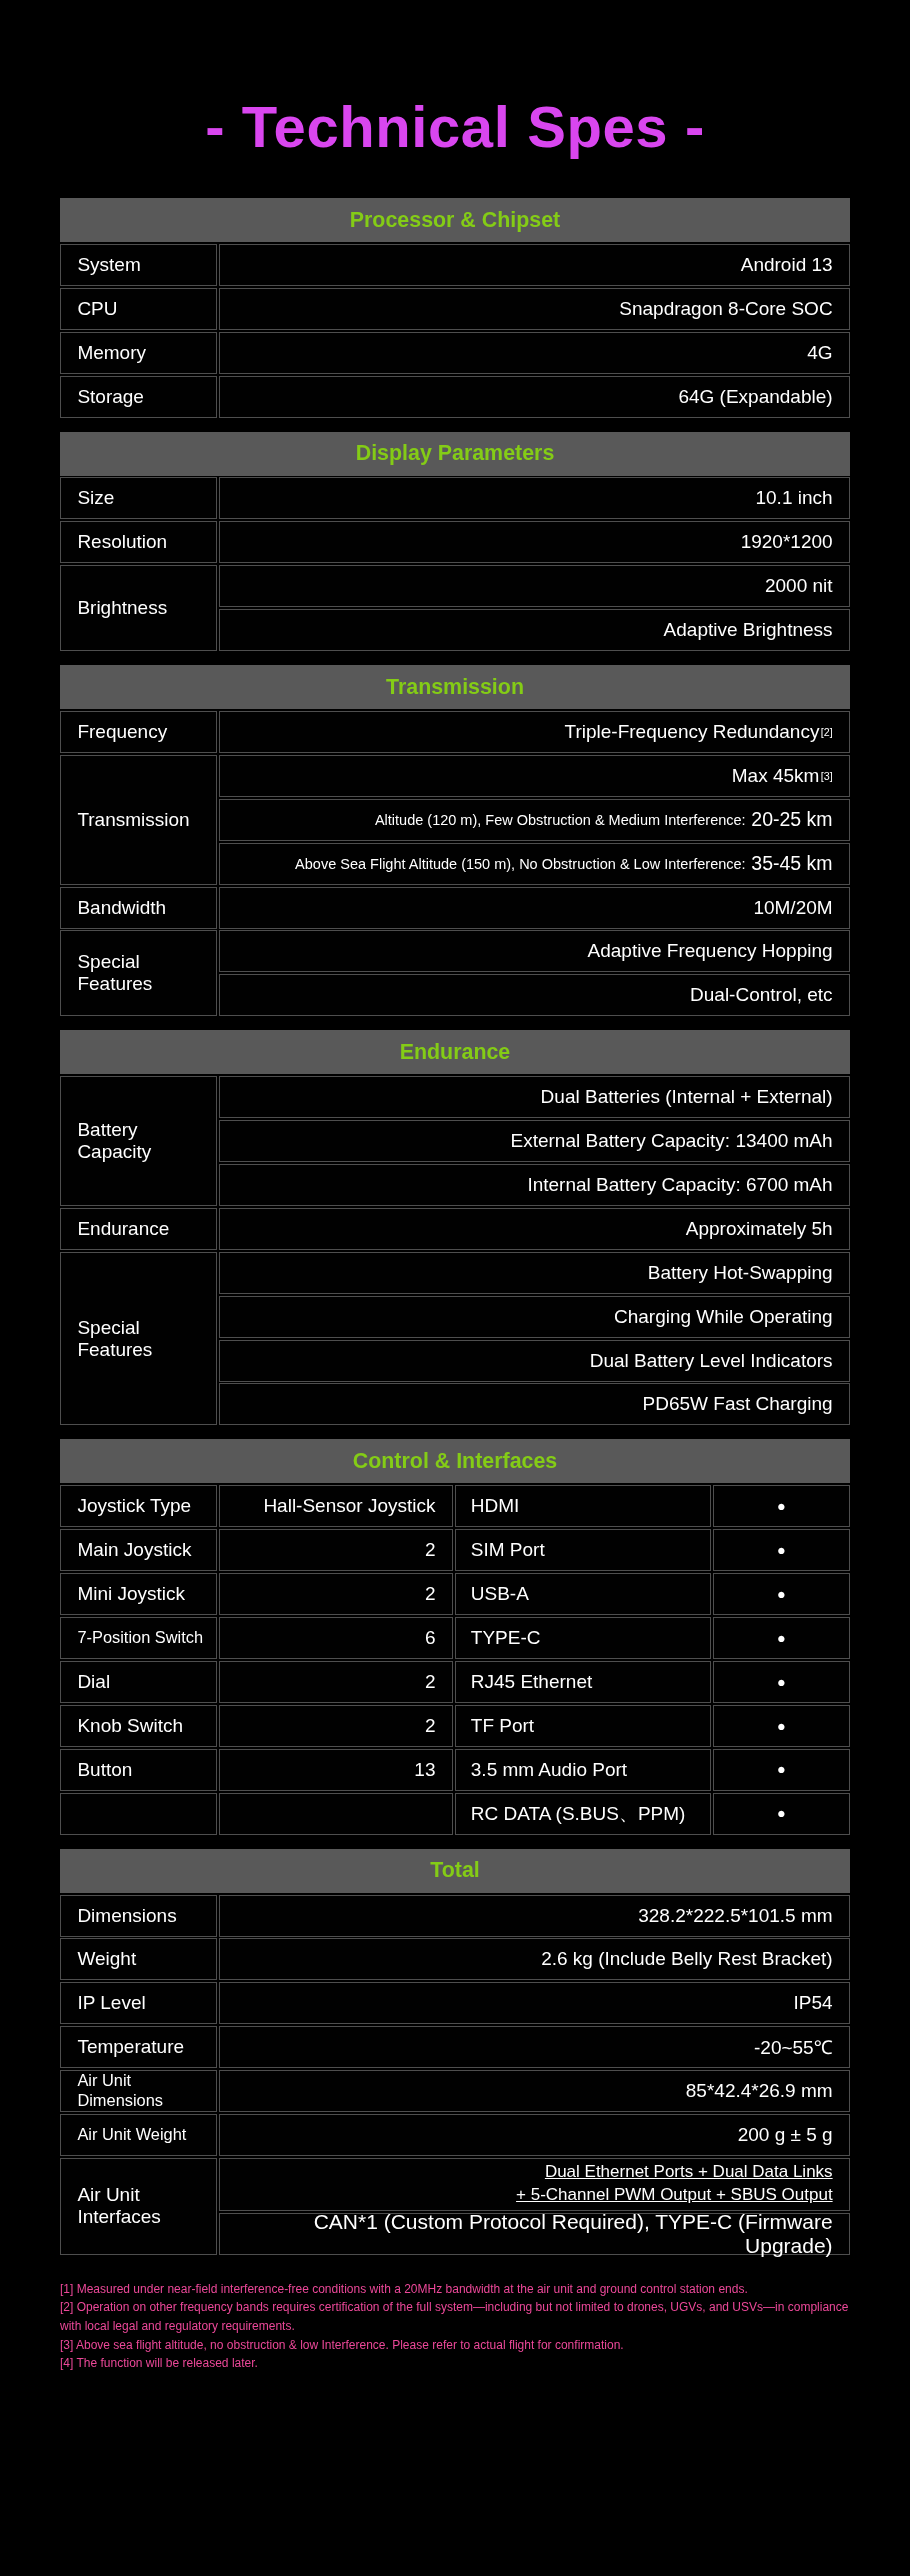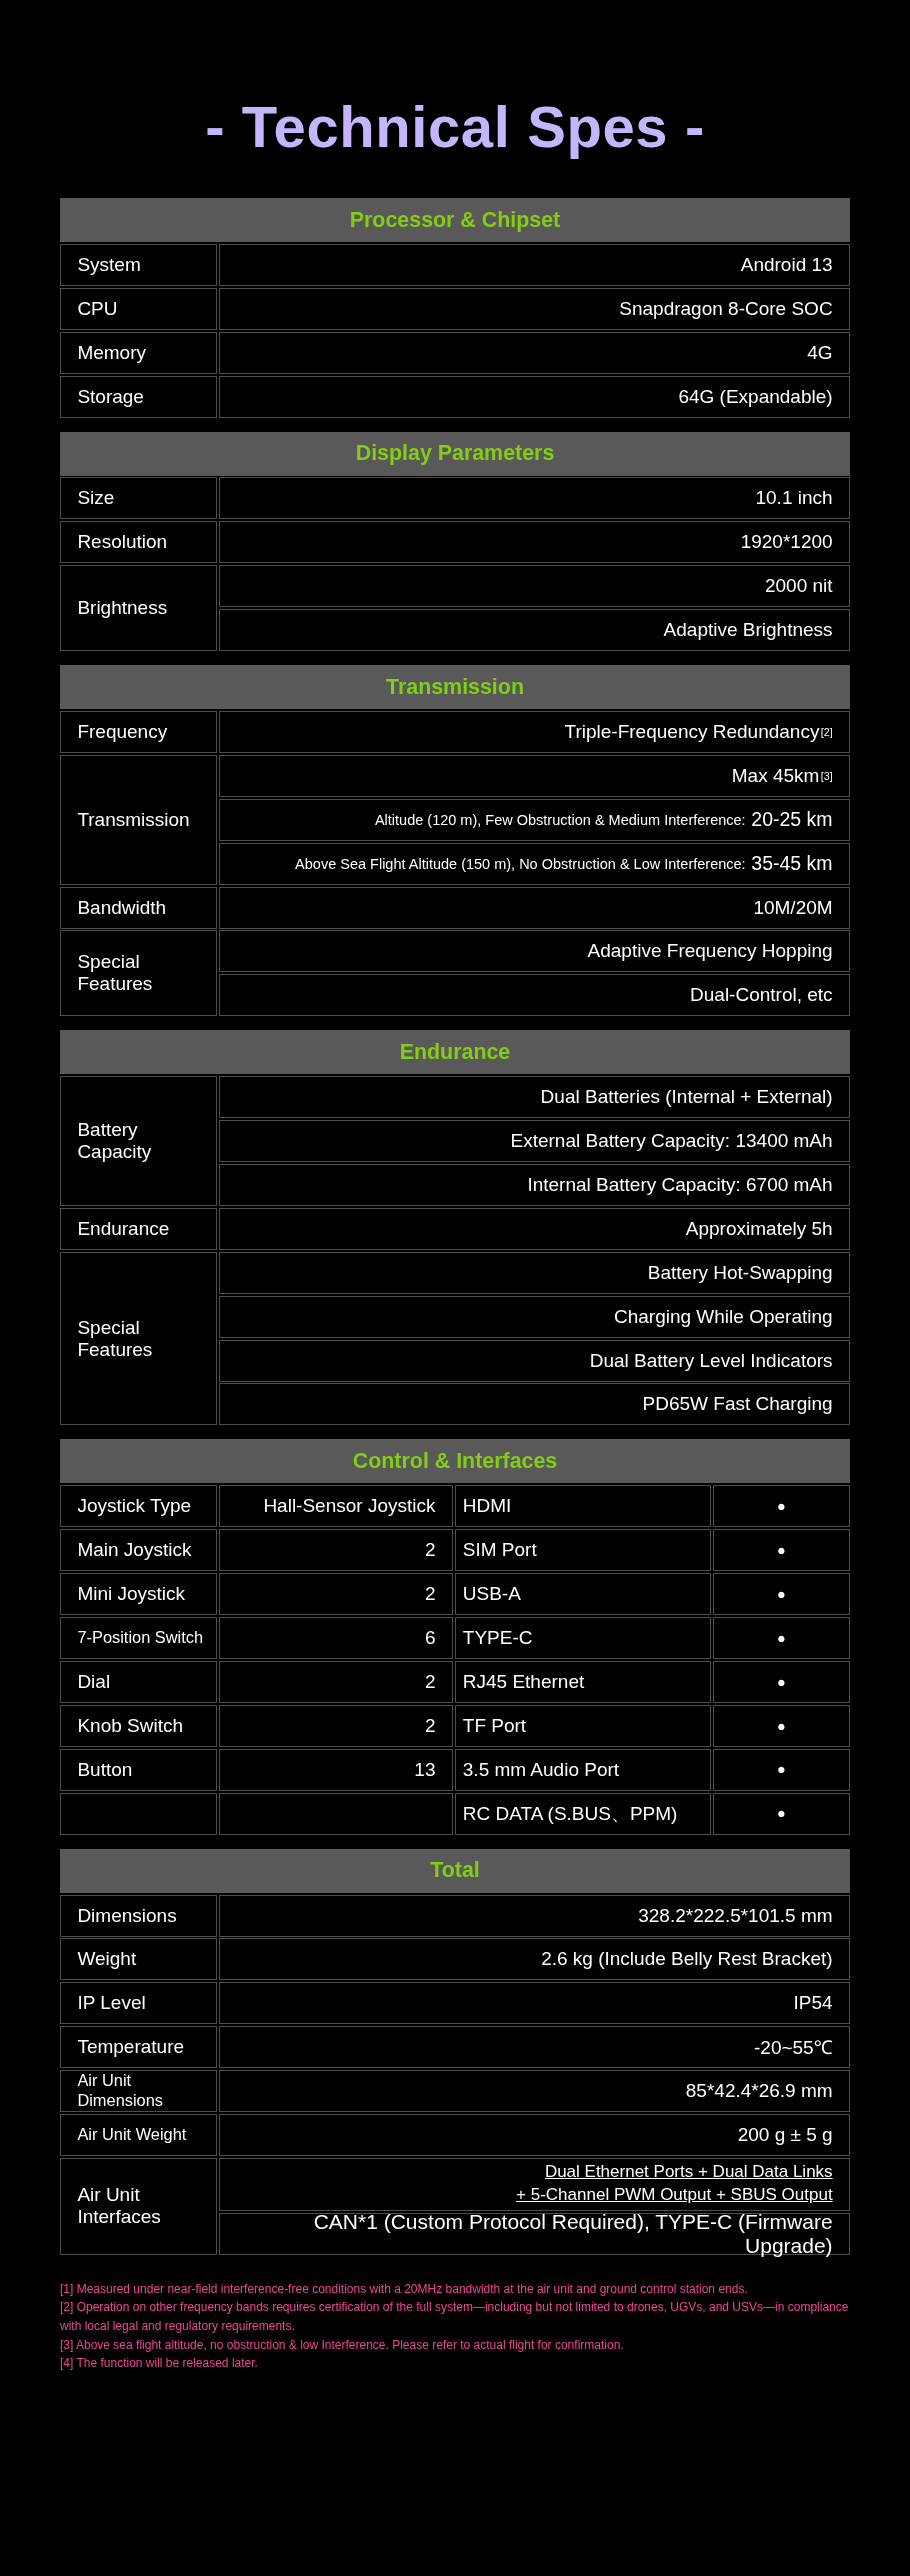--- a/index.html
+++ b/index.html
@@ -2,39 +2,39 @@
 <html style="font-size:10px"><head>
 <meta charset="utf-8">
 <style>
   html,body{margin:0;padding:0;}
   body{
     width:910px;height:2576px;background:#000;position:relative;
     font-family:"Liberation Sans",sans-serif;color:#fff;overflow:hidden;
   }
   .page-title{
     margin:0;padding-top:93px;padding-bottom:38px;text-align:center;
-    font-size:58px;font-weight:700;letter-spacing:0.6px;color:#c4b5fd;
+    font-size:58px;font-weight:700;letter-spacing:0.6px;color:#d946ef;
   }
   .section{width:790px;margin:0 0 14px 60px;}
   .hdr{
     height:44px;background:#595959;color:#84cc16;
     display:flex;align-items:center;justify-content:center;
     font-size:21.4px;font-weight:700;margin-bottom:1.9px;
   }
   .grid{display:grid;gap:1.9px;}
   .g2{grid-template-columns:157px 1fr;grid-auto-rows:42px;}
   .g4{grid-template-columns:157px 234px 256px 1fr;grid-auto-rows:42px;border-radius:27px;}
   .g-total{grid-template-rows:repeat(6,42px) 53px 42px;}
   .cell{
     background:#010101;border:1.3px solid #4e4e4e;box-sizing:border-box;
     display:flex;align-items:center;font-size:19px;color:#fff;min-width:0;
   }
   .label{padding-left:16.4px;justify-content:flex-start;text-align:left;}
   .value{padding-right:16.4px;padding-left:6.3px;justify-content:flex-end;text-align:right;}
-  .leftpad{padding-left:7px;justify-content:flex-start;}
+  .leftpad{padding-left:15px;justify-content:flex-start;}
   .dotcell{justify-content:center;}
   .dot{font-size:14.5px;line-height:1;}
   .span2{grid-row:span 2}
   .span3{grid-row:span 3}
   .span4{grid-row:span 4}
   .small{font-size:16.4px;line-height:1.2;}
   .cond-t{font-size:14.5px;}
   .cond-v{font-size:19.5px;margin-left:5.7px;}
   .sup{font-size:10.7px;vertical-align:super;line-height:0;margin-left:1.3px;}
   .two-line{flex-direction:column;align-items:flex-end;justify-content:center;font-size:17px;line-height:1.35;text-decoration:underline;}

